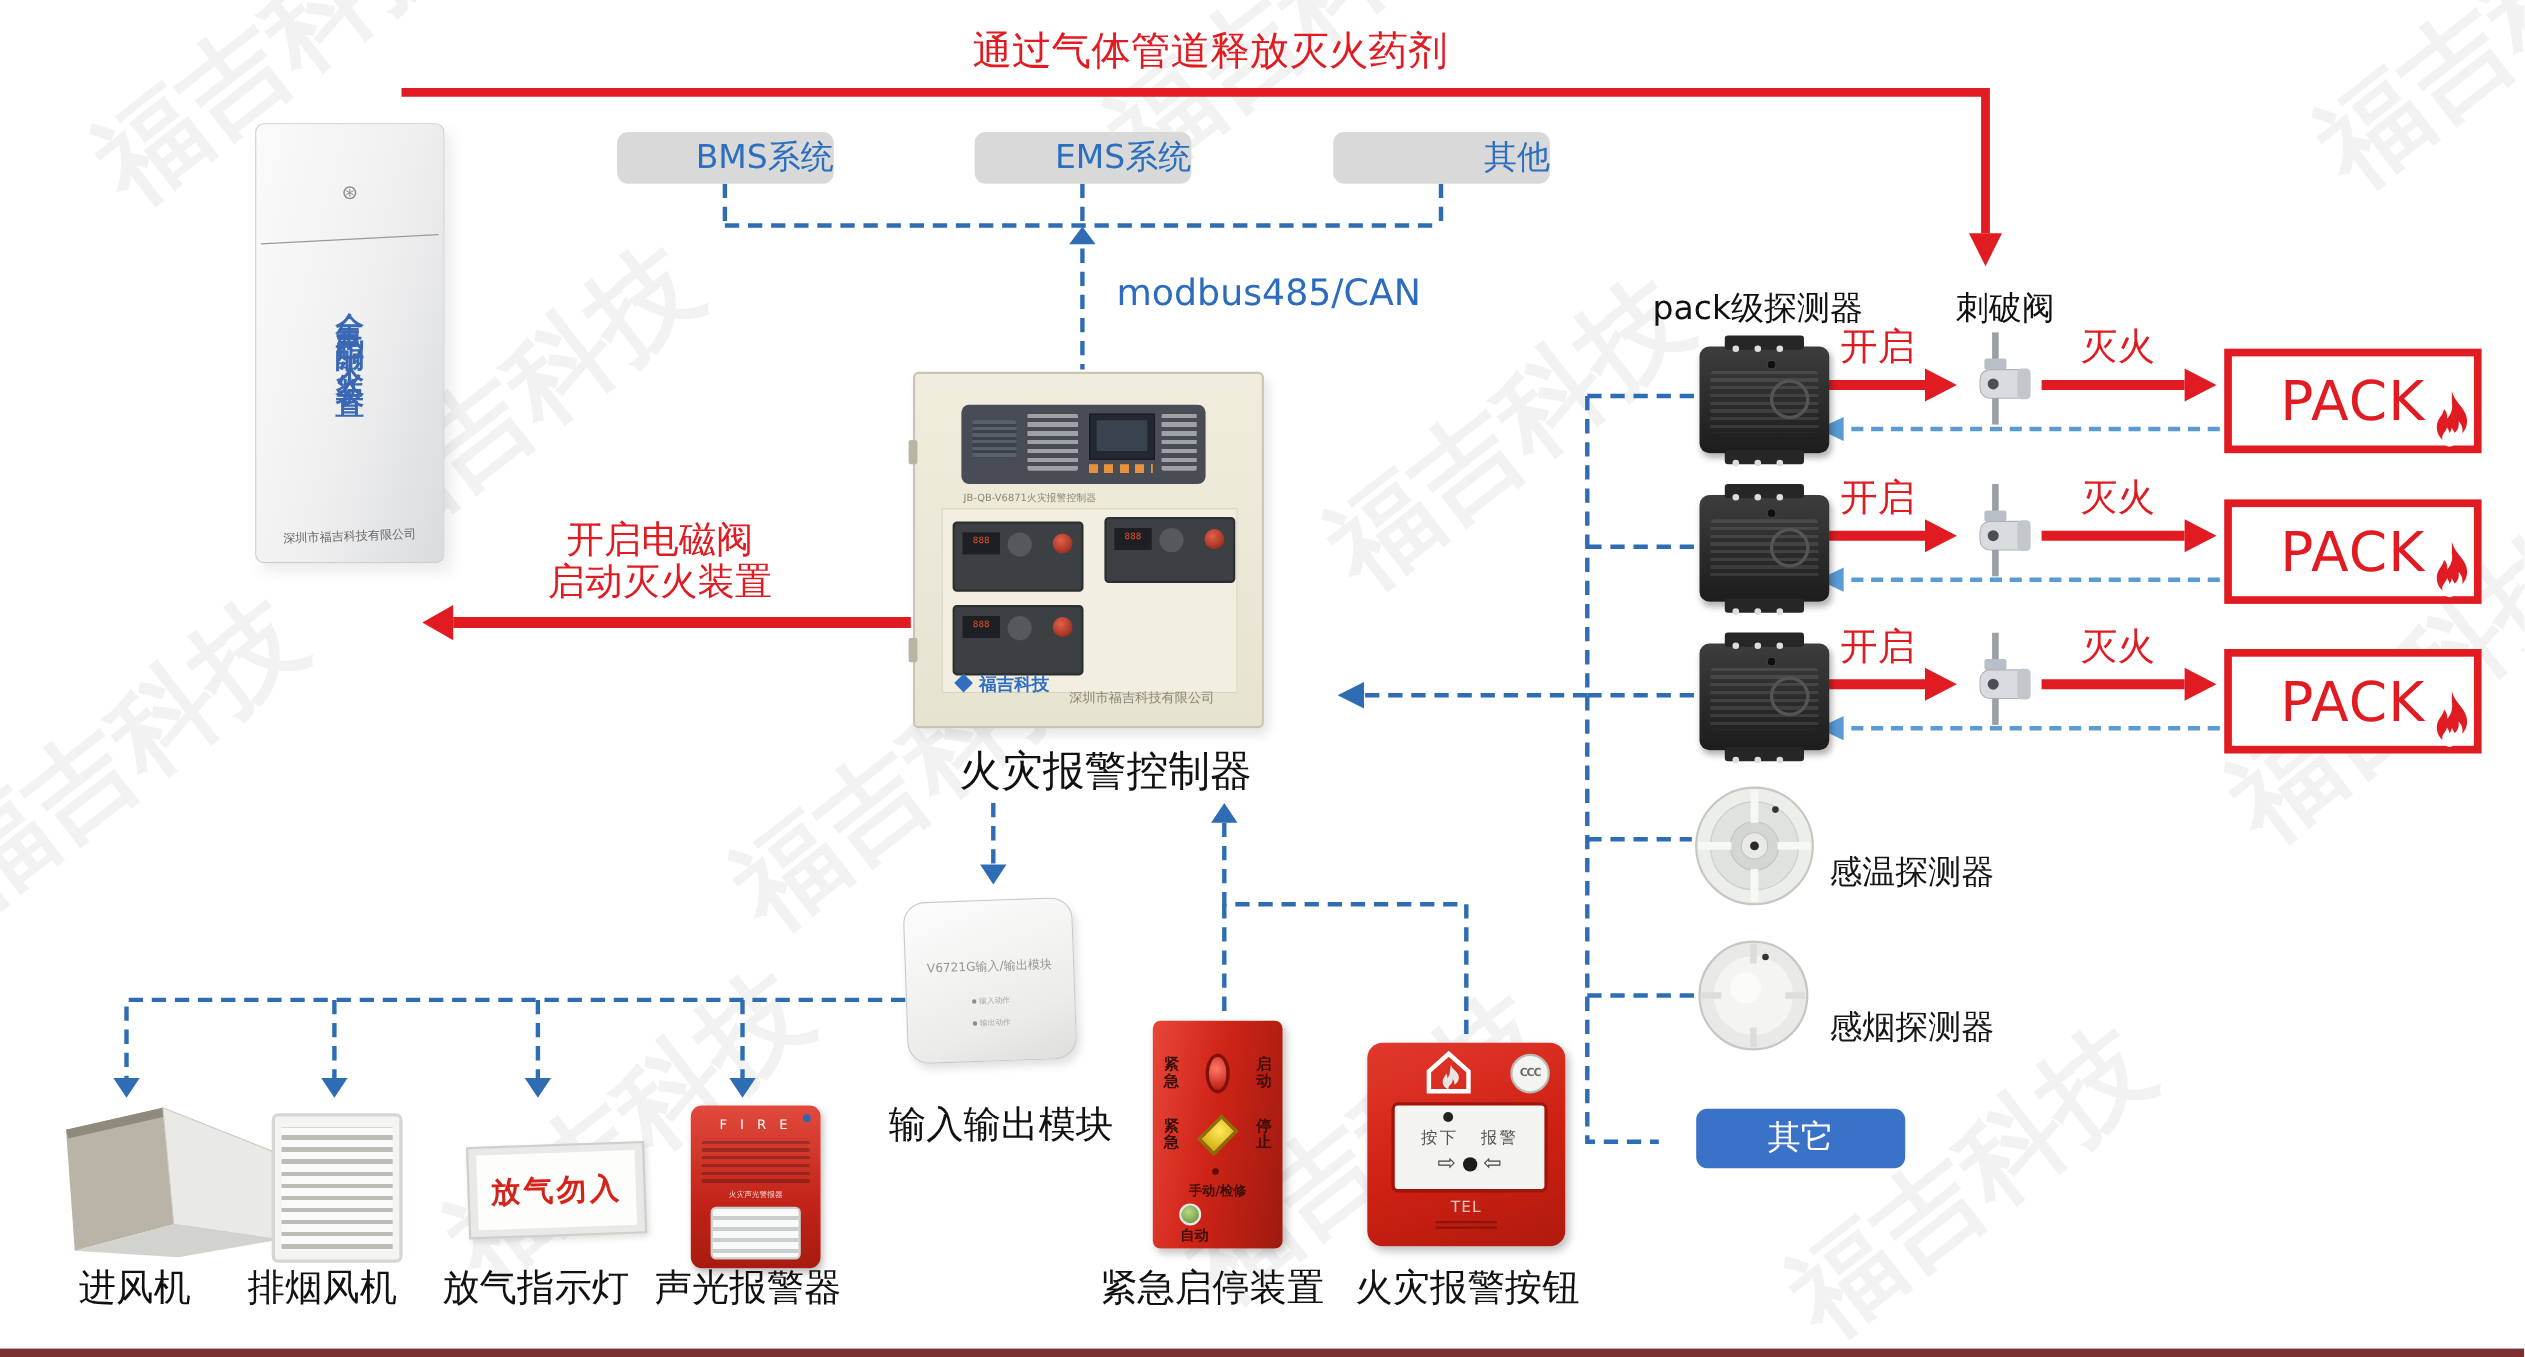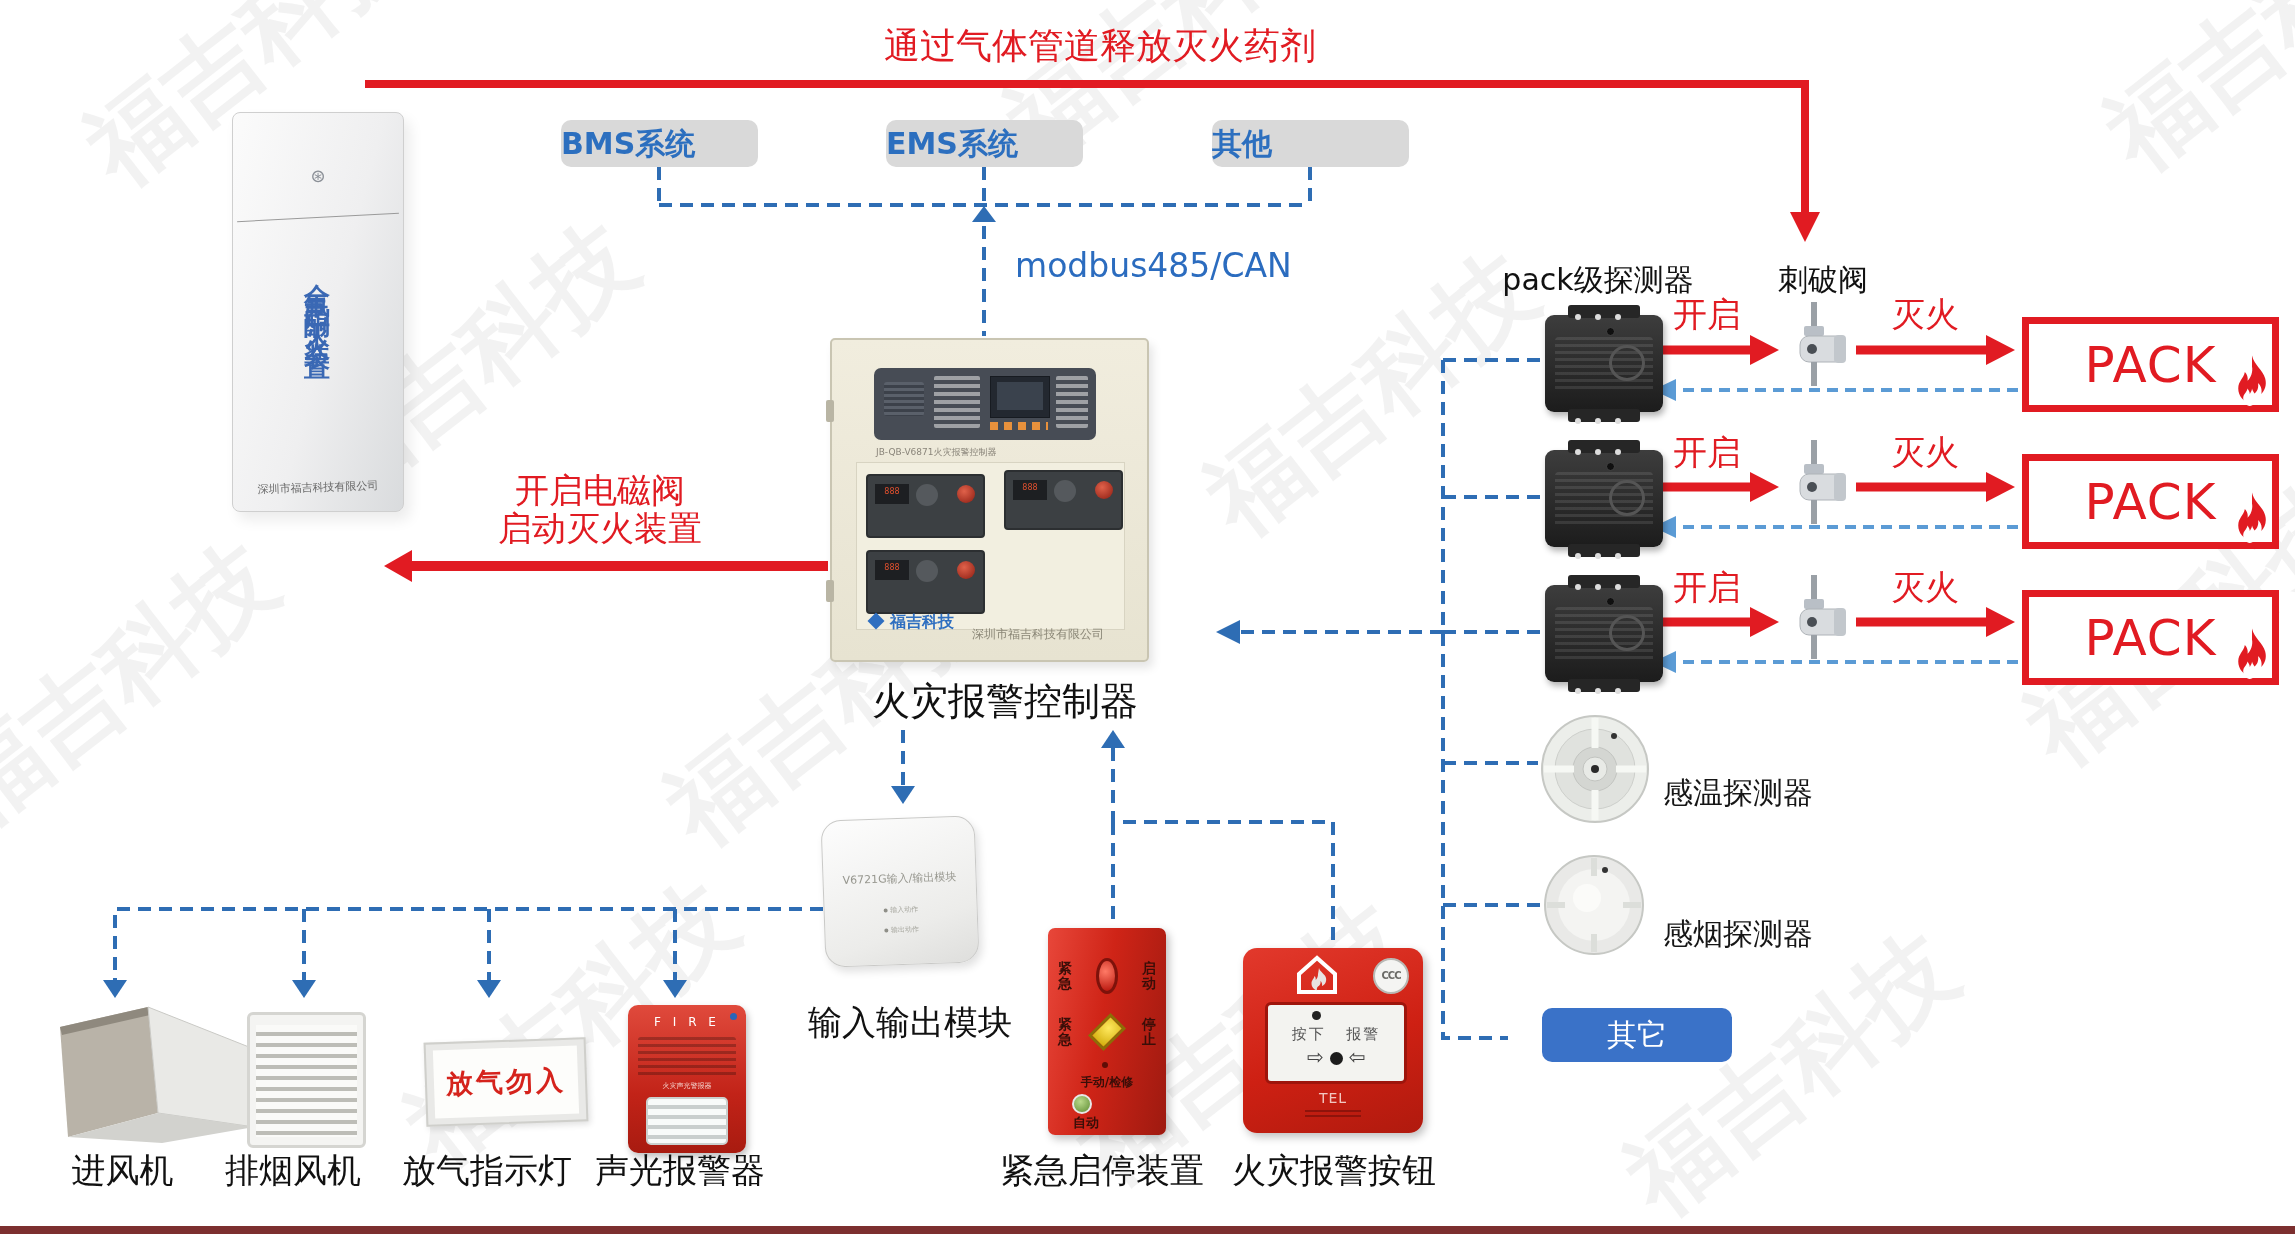--- a/index.html
+++ b/index.html
@@ -4,21 +4,21 @@
 <style>
   html,body{margin:0;padding:0;background:#fff;}
   .canvas{position:relative;width:2295px;height:1234px;background:#ffffff;overflow:hidden;
           font-family:"DejaVu Sans","Liberation Sans",sans-serif;color:#111;}
   .abs{position:absolute;}
   .wm{position:absolute;font-size:96px;font-weight:700;color:rgba(90,90,90,0.08);
       transform:rotate(-38deg);white-space:nowrap;pointer-events:none;}
   svg.wires{position:absolute;left:0;top:0;}
   
   .chip{position:absolute;width:197px;height:47px;background:#d9d9d9;border-radius:10px;
-        color:#2c6fbf;font-size:30px;line-height:47px;text-align:left;font-weight:bold;}
+        color:#2c6fbf;font-size:30px;line-height:47px;text-align:right;}
   .blue-chip{position:absolute;width:190px;height:54px;background:#3a72c8;border-radius:10px;
         color:#fff;font-size:30px;line-height:54px;text-align:center;}
   .red-txt{color:#e11b22;}
   .lbl{position:absolute;text-align:center;font-weight:500;}
   
   .cabinet{position:absolute;left:232px;top:112px;width:170px;height:398px;border-radius:8px;
            background:linear-gradient(105deg,#fbfbfb 0%,#efeff0 55%,#d9dbdd 100%);
            border:1px solid #cfcfcf;box-shadow:6px 8px 14px rgba(0,0,0,0.08);}
   .cab-line{position:absolute;left:4px;right:4px;top:104px;height:1px;background:#9a9a9a;transform:rotate(-3deg);}
   .cab-lock{position:absolute;left:50%;top:52px;transform:translateX(-50%);color:#8a8f96;font-size:18px;}
@@ -62,21 +62,21 @@
   
   .pdet{position:absolute;width:118px;height:97px;border-radius:9px;
         background:linear-gradient(180deg,#3d3d3d 0%,#1c1c1c 100%);box-shadow:2px 4px 6px rgba(0,0,0,0.3);}
   .pdet .flange{position:absolute;left:50%;transform:translateX(-50%);width:72px;height:13px;background:#262626;border-radius:3px;}
   .pdet .flange i{display:inline-block;width:6px;height:6px;border-radius:50%;background:#ddd;margin:3px 7px 0 7px;}
   .pdet .vents{position:absolute;left:10px;top:22px;width:98px;height:56px;border-radius:4px;
         background:repeating-linear-gradient(180deg,rgba(255,255,255,0.10) 0 3px,transparent 3px 7px);}
   .pdet .ring{position:absolute;right:18px;top:30px;width:30px;height:30px;border-radius:50%;border:3px solid #555;}
   .pdet .led{position:absolute;right:48px;top:12px;width:7px;height:7px;border-radius:50%;background:#101010;border:1px solid #444;}
   
-  .packbox{position:absolute;left:2022px;width:257px;height:95px;background:#fff;border:7px solid #e11b22;
+  .packbox{position:absolute;left:2022px;width:234px;height:95px;background:#fff;border:7px solid #e11b22;
            box-sizing:border-box;display:flex;align-items:center;justify-content:center;}
   .packbox span{font-size:50px;color:#e11b22;letter-spacing:1px;font-weight:500;}
   .packbox svg{position:absolute;right:-2px;bottom:-8px;}
   
   .rlabel{position:absolute;font-size:30px;font-weight:500;color:#161616;}
   
   .louver{position:absolute;left:247px;top:1012px;width:113px;height:130px;background:#f4f4f2;
           border:3px solid #d5d5d1;border-radius:6px;}
   .louver .slats{position:absolute;left:6px;right:6px;top:10px;bottom:8px;
           background:repeating-linear-gradient(180deg,#fafaf8 0 7px,#bdbdb7 7px 11px);}

